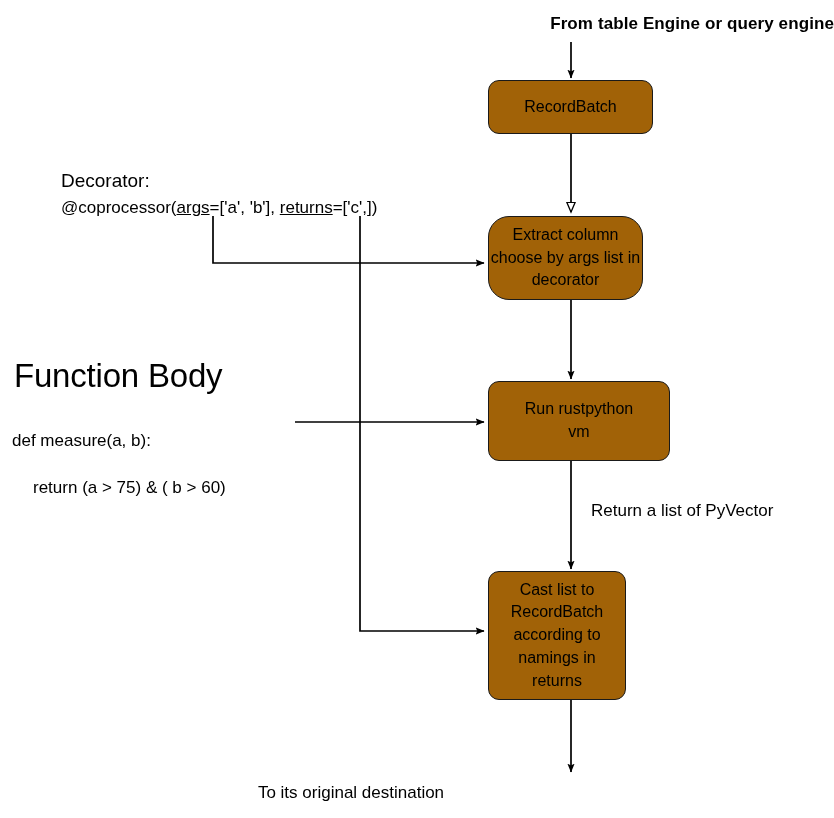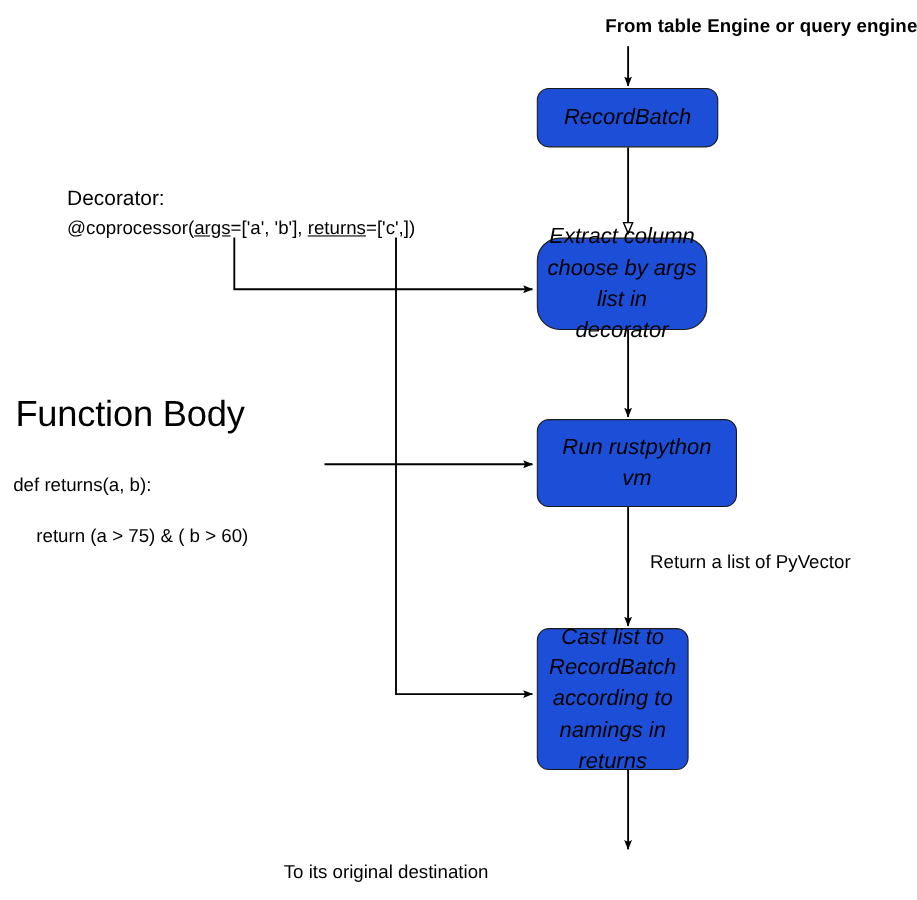--- a/index.html
+++ b/index.html
@@ -72,29 +72,28 @@
     left: 33px; top: 477px;
     font-size: 17px;
   }
 
   
   .node {
     position: absolute;
     box-sizing: border-box;
     border: 1.6px solid #1a1a1a;
     border-radius: 11px;
-    background: #1d4ed8;
+    background: #a16207;
     display: flex;
     align-items: center;
     justify-content: center;
     text-align: center;
-    font-size: 20px;
+    font-size: 16px;
     line-height: 1.42;
     white-space: pre-line;
-    font-style: italic;
   }
   #node-recordbatch  { left: 488px; top: 80px;  width: 165px; height: 54px; }
   #node-extract      { left: 488px; top: 216px; width: 155px; height: 84px; border-radius: 21px; }
   #node-runvm        { left: 488px; top: 381px; width: 182px; height: 80px; }
   #node-cast         { left: 488px; top: 571px; width: 138px; height: 129px; }
 </style>
 </head>
 <body>
 
 <svg id="canvas" viewBox="0 0 834 818" xmlns="http://www.w3.org/2000/svg">
@@ -128,21 +127,21 @@
 </svg>
 
 <div class="lbl" id="title-top">From table Engine or query engine</div>
 
 <div class="lbl" id="decorator-title">Decorator:</div>
 
 <div class="lbl" id="decorator-code"><span>@coprocessor(</span><u>args</u><span>=['a', 'b'], </span><u>returns</u><span>=['c',])</span></div>
 
 <div class="lbl" id="function-body-heading">Function Body</div>
 
-<div class="lbl" id="code-line-1">def returns(a, b):</div>
+<div class="lbl" id="code-line-1">def measure(a, b):</div>
 
 <div class="lbl" id="code-line-2">return (a &gt; 75) &amp; ( b &gt; 60)</div>
 
 <div class="lbl" id="pyvector-label">Return a list of PyVector</div>
 
 <div class="lbl" id="bottom-label">To its original destination</div>
 
 <div class="node" id="node-recordbatch">RecordBatch</div>
 
 <div class="node" id="node-extract">Extract column

